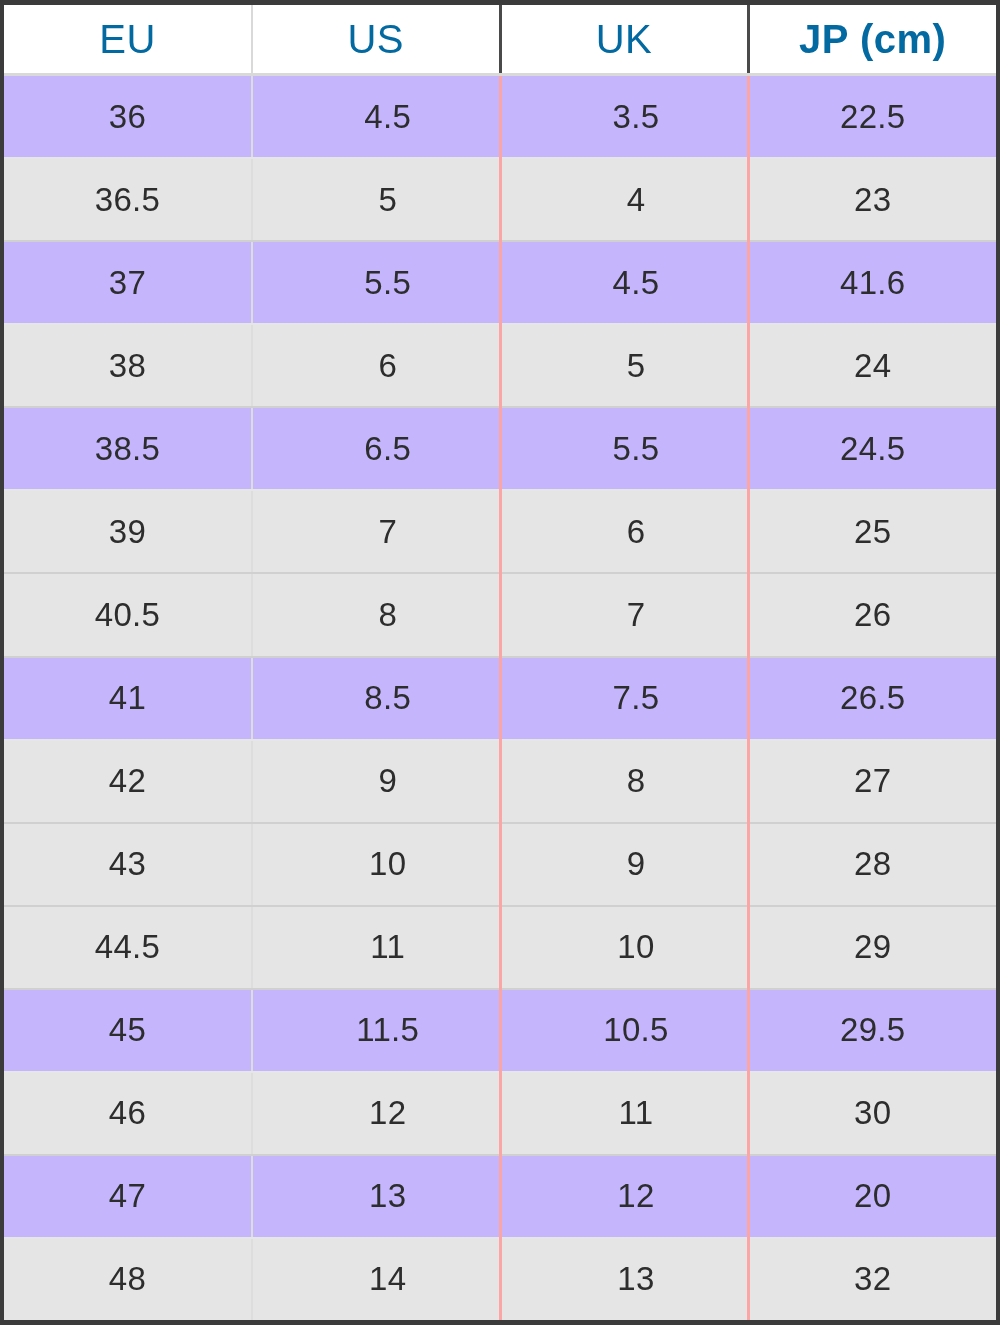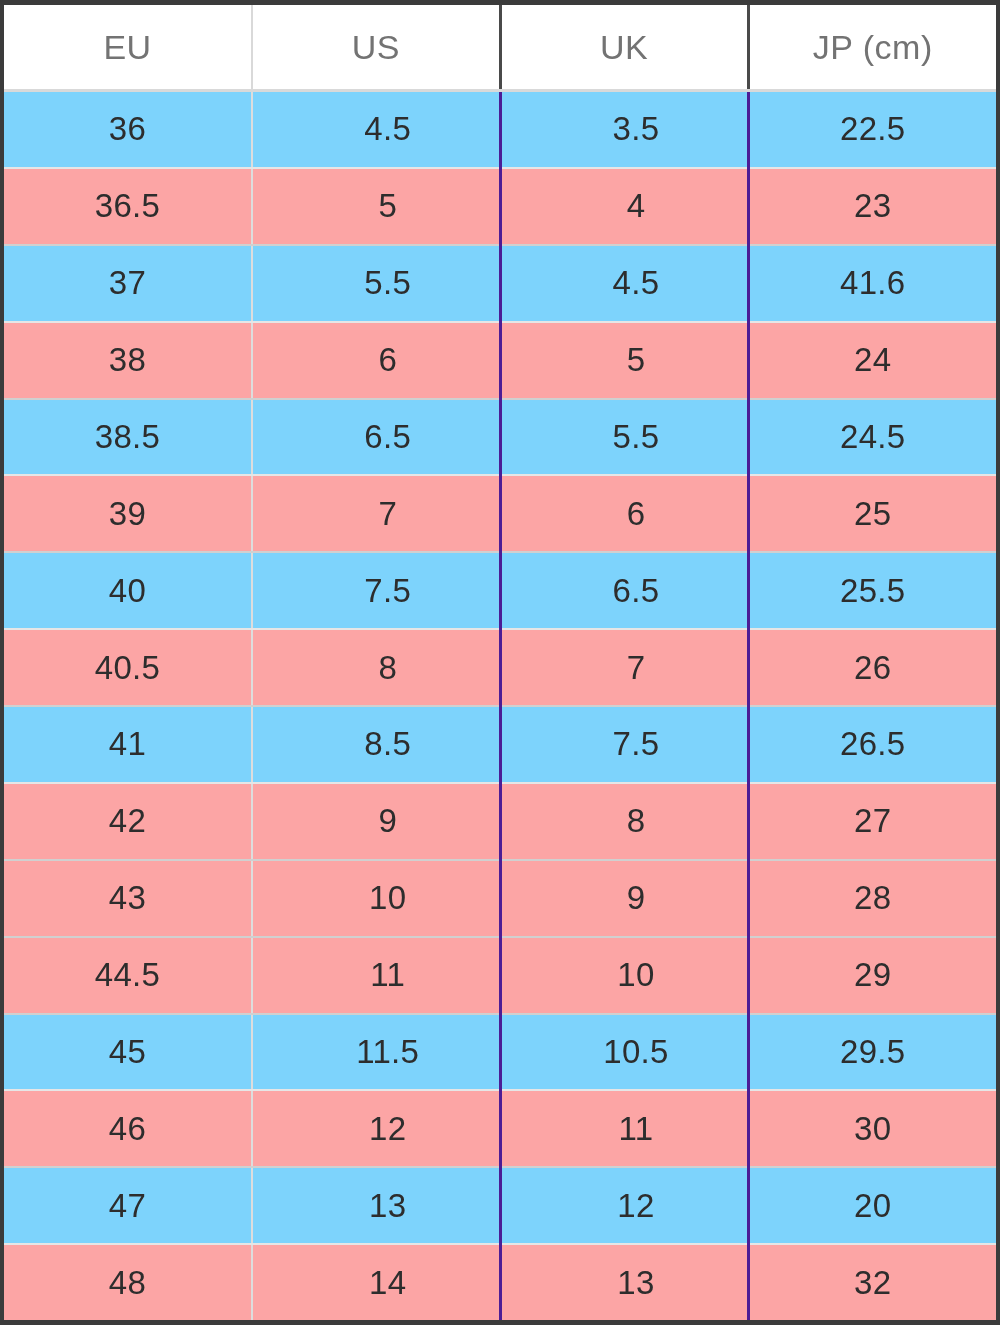--- a/index.html
+++ b/index.html
@@ -33,52 +33,52 @@
     border-collapse: collapse;
     table-layout: fixed;
   }
 
   table.chart col { width: 25%; }
 
   
   thead th {
     height: 68px;
     background: #ffffff;
-    color: #737373;
+    color: #0369a1;
     font-weight: 400;
-    font-size: 34px;
+    font-size: 40px;
     letter-spacing: 0.5px;
     text-align: center;
     vertical-align: middle;
     border-bottom: 3px solid #d9d9d9;
     border-right: 2px solid #d9d9d9;
-    padding: 8px;
+    padding: 0;
   }
-  thead th:last-child { border-right: none; }
+  thead th:last-child { border-right: none; font-weight: bold; }
 
   
   thead th.rule-dark { border-right: 3px solid #4a4a4a; }
 
   
   tbody td {
     height: 69.5px;
     text-align: center;
     vertical-align: middle;
     color: #2d2d2d;
     font-size: 33px;
     font-weight: 400;
     letter-spacing: 0.3px;
     padding: 0;
     border-right: 2px solid #dddddd;
   }
   tbody td:last-child { border-right: none; }
-  tbody td.rule-dark { border-right: 3px solid #4c1d95; padding-left: 24px; }
+  tbody td.rule-dark { border-right: 3px solid #fca5a5; padding-left: 24px; }
 
-  tbody tr.shaded td { background: #fca5a5; }
-  tbody tr.plain  td { background: #7dd3fc; }
+  tbody tr.shaded td { background: #e5e5e5; }
+  tbody tr.plain  td { background: #c4b5fd; }
 
   
   tbody tr.plain td { border-bottom: 2px solid #e6e6e6; }
   tbody tr.shaded td { border-bottom: 2px solid #d0d0d0; }
   tbody tr:last-child td { border-bottom: none; }
 </style>
 </head>
 <body>
 
 <div class="size-chart">
@@ -127,26 +127,20 @@
           <td class="rule-dark">6.5</td>
           <td class="rule-dark">5.5</td>
           <td>24.5</td>
         </tr>
         <tr class="shaded">
           <td>39</td>
           <td class="rule-dark">7</td>
           <td class="rule-dark">6</td>
           <td>25</td>
         </tr>
-        <tr class="plain">
-          <td>40</td>
-          <td class="rule-dark">7.5</td>
-          <td class="rule-dark">6.5</td>
-          <td>25.5</td>
-        </tr>
         <tr class="shaded">
           <td>40.5</td>
           <td class="rule-dark">8</td>
           <td class="rule-dark">7</td>
           <td>26</td>
         </tr>
         <tr class="plain">
           <td>41</td>
           <td class="rule-dark">8.5</td>
           <td class="rule-dark">7.5</td>

